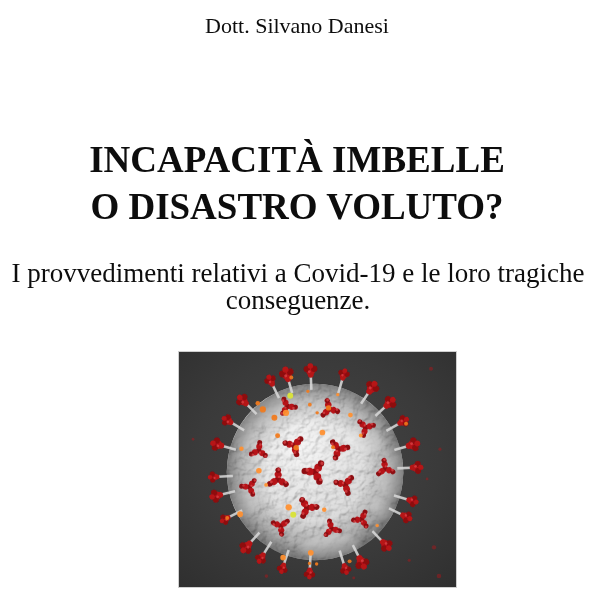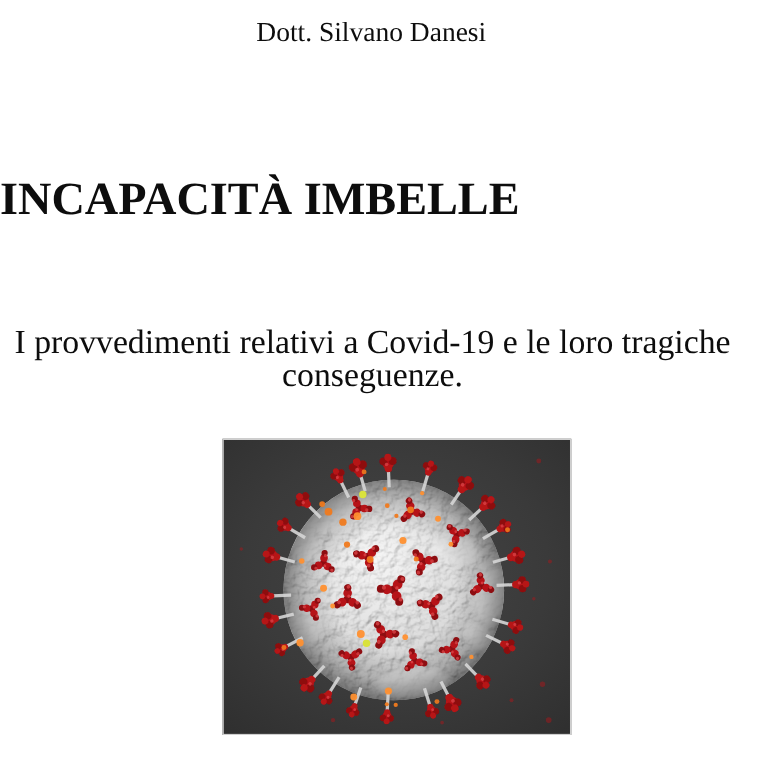--- a/index.html
+++ b/index.html
@@ -8,21 +8,21 @@
     width:609px;height:616px;background:#ffffff;overflow:hidden;
     font-family:"Liberation Serif","DejaVu Serif",serif;color:#0d0d0d;
     -webkit-font-smoothing:antialiased;
   }
   .page{position:relative;width:609px;height:616px;background:#ffffff;}
   .author{
     position:absolute;top:15px;left:0;width:594px;text-align:center;
     font-size:22px;line-height:1;
   }
   .title{
-    position:absolute;top:136px;left:0;width:594px;text-align:left;
+    position:absolute;top:136px;left:0;width:594px;text-align:center;
     font-size:37px;font-weight:700;line-height:47px;
   }
   .subtitle{
     position:absolute;top:260px;left:0;width:596px;text-align:center;
     font-size:27px;line-height:1;
   }
   .figure{
     position:absolute;left:178px;top:351px;width:279px;height:237px;
     box-sizing:border-box;border:1px solid #cfcfcf;background:#3a3a3a;
   }
@@ -30,20 +30,21 @@
 </style>
 </head>
 <body>
 
 <div class="page">
 
   <div class="author">Dott. Silvano Danesi</div>
 
   <div class="title">
     <div>INCAPACITÀ IMBELLE</div>
+    <div>O DISASTRO VOLUTO?</div>
   </div>
 
   <div class="subtitle">I provvedimenti relativi a Covid-19 e le loro tragiche conseguenze.</div>
 
   <div class="figure" style="border-color: rgb(207, 207, 207); background: rgb(58, 58, 58);">
     <svg id="virus-svg" viewBox="0 0 279 237" xmlns="http://www.w3.org/2000/svg">
         <defs>
     <radialGradient id="bgGrad" cx="0.5" cy="0.45" r="0.8">
       <stop offset="0" stop-color="#454545"></stop>
       <stop offset="0.55" stop-color="#3a3a3a"></stop>

